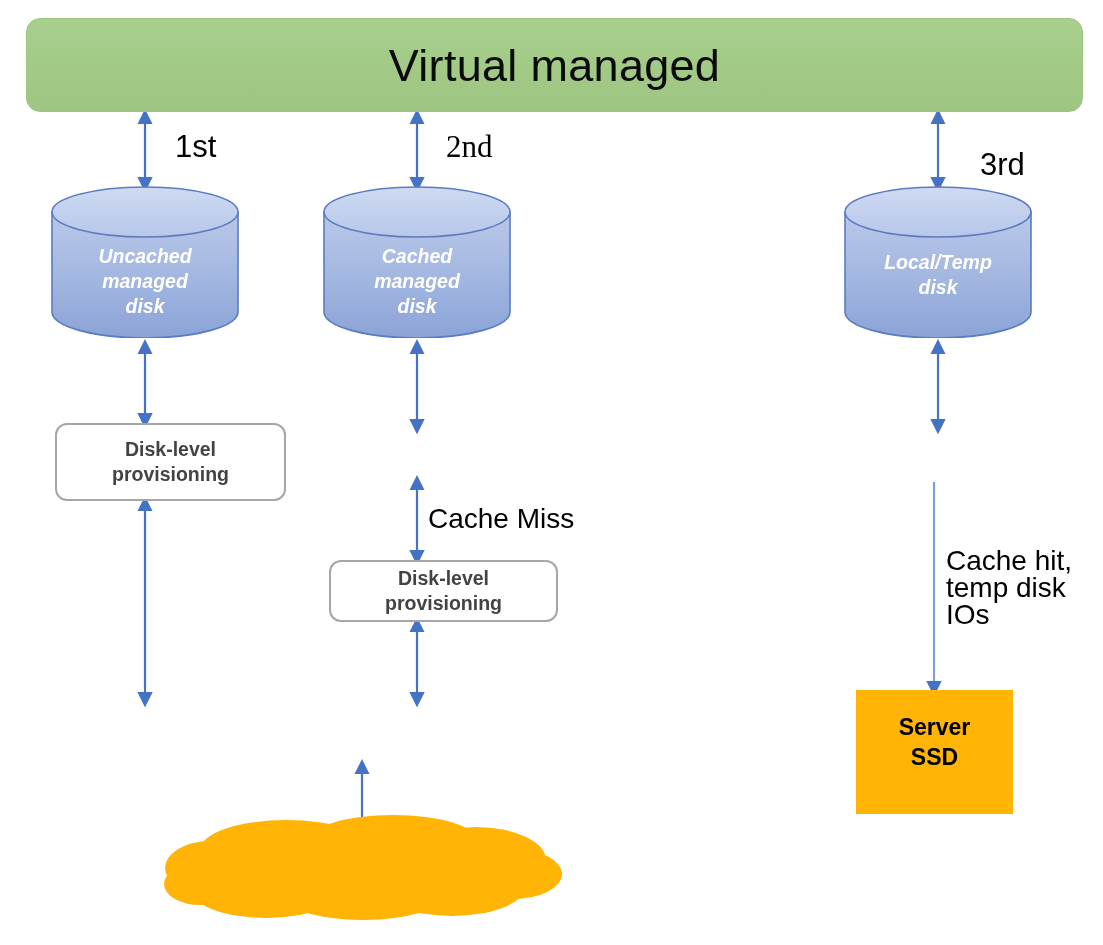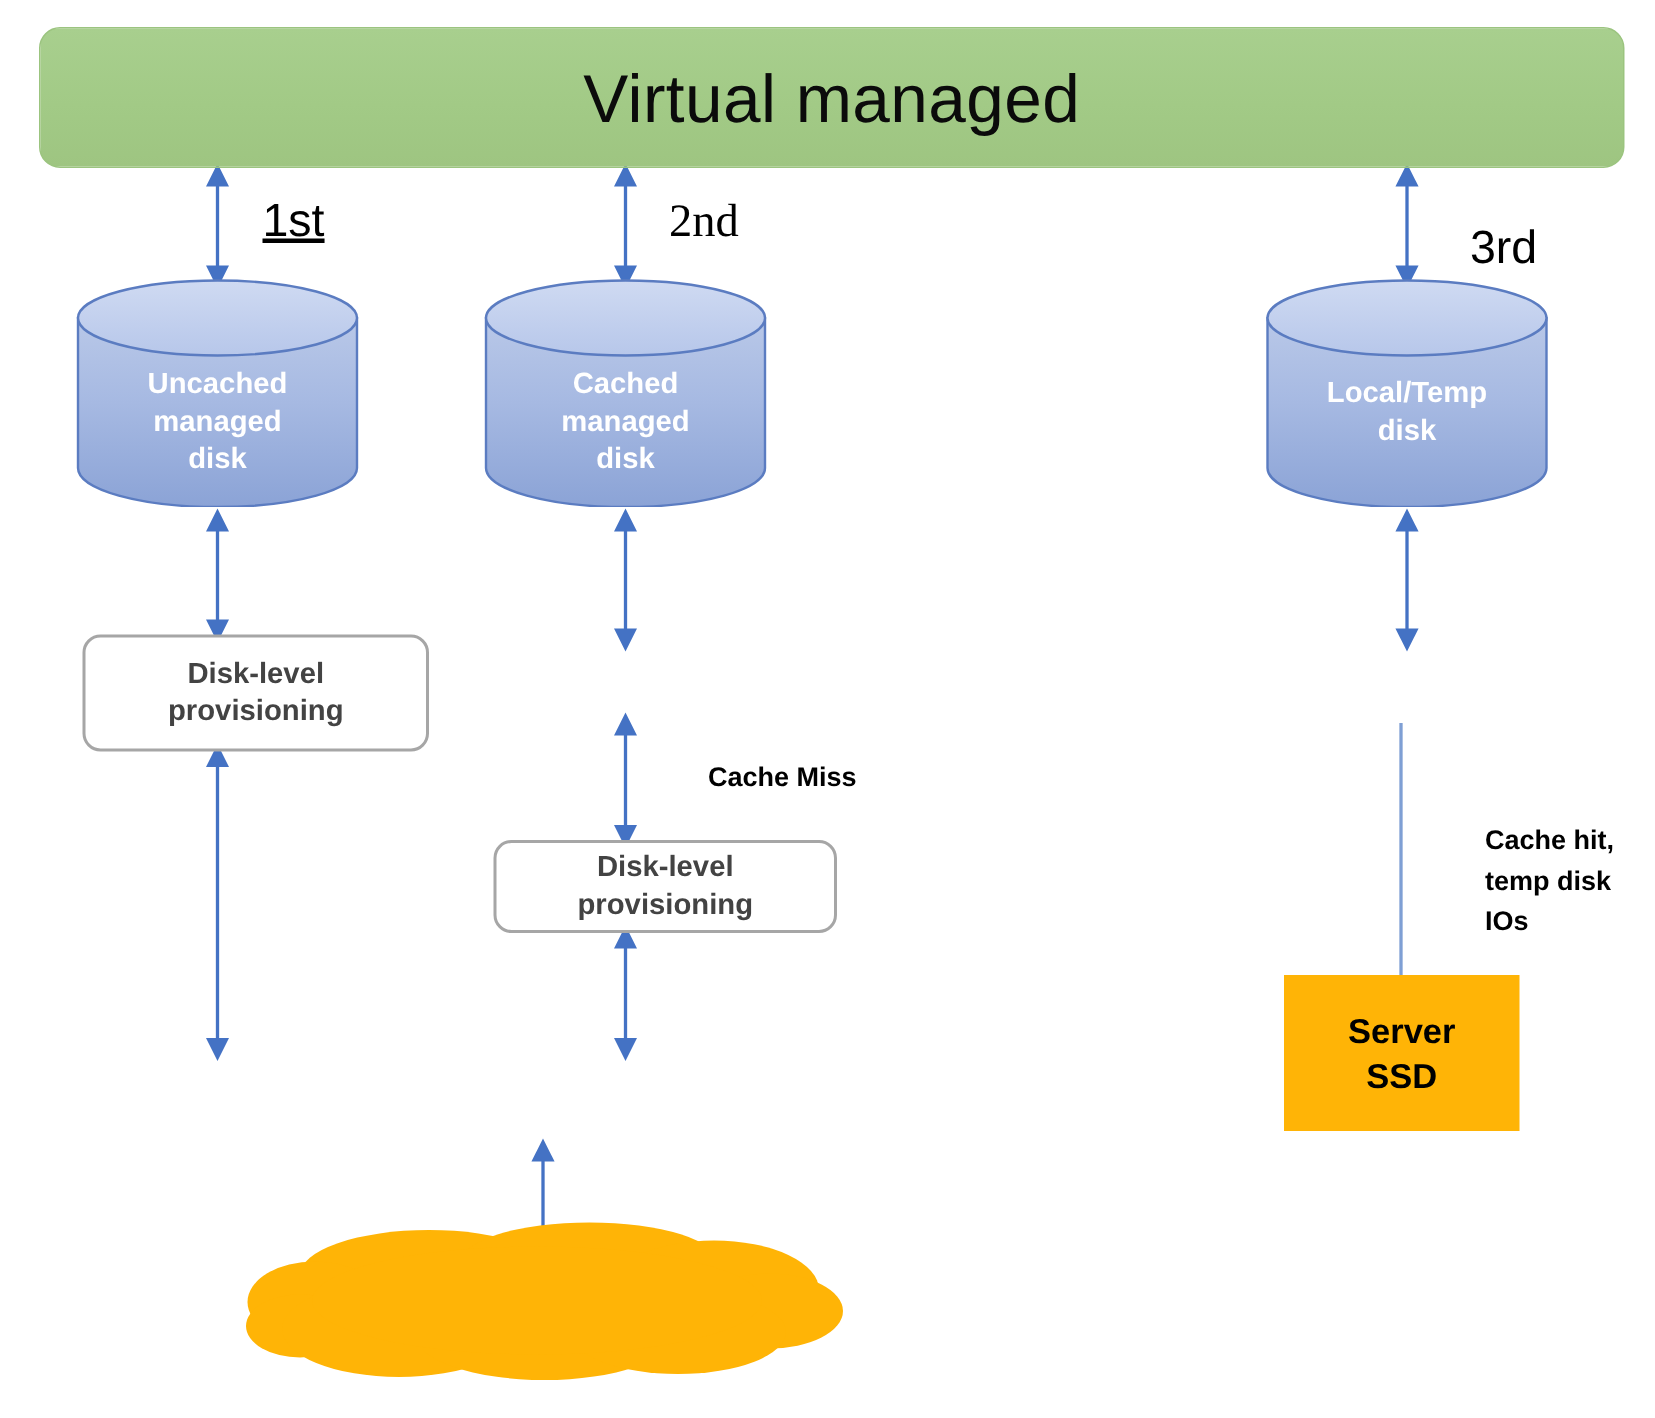--- a/index.html
+++ b/index.html
@@ -36,21 +36,21 @@
   .vm-bar-label {
     font-size: 45px;
     color: #0b0b0b;
     font-weight: 400;
     letter-spacing: 0.3px;
     line-height: 1;
   }
 
   
   .cyl {
-    width: 190px; height: 152px;
+    width: 190px; height: 152px; font-style: italic;
   }
   .cyl svg { display: block; }
   .cyl-label {
     position: absolute;
     left: 0; right: 0;
     text-align: center;
     color: #ffffff;
     font-weight: bold;
     font-size: 19.5px;
     line-height: 25px;
@@ -110,25 +110,24 @@
     color: #000000;
     font-weight: bold;
     font-size: 20px;
     line-height: 26px;
     pointer-events: none;
   }
 
   
   .annot {
     color: #000000;
-    font-weight: bold;
-    font-size: 18px;
+    font-weight: normal;
+    font-size: 28px;
     line-height: 27px;
     white-space: pre-line;
-    margin-left: 44px;
   }
 
   
   #connectors {
     position: absolute;
     left: 0; top: 0;
     width: 1103px; height: 945px;
     pointer-events: none;
   }
 </style>
@@ -164,21 +163,21 @@
       <line x1="362" y1="766" x2="362" y2="828"></line>
     </g>
 
     <line x1="934" y1="482" x2="934" y2="688" stroke="#7f9fd4" stroke-width="2.2" fill="none" marker-end="url(#ah-end)"></line>
   </svg>
 
   <div class="abs vm-bar">
     <span class="vm-bar-label">Virtual managed</span>
   </div>
 
-  <div class="abs ordinal" style="left:175px; top:131px;text-decoration:underline;">1st</div>
+  <div class="abs ordinal" style="left:175px; top:131px;">1st</div>
   <div class="abs ordinal" style="left:446px; top:131px;font-family:Liberation Serif, serif;">2nd</div>
   <div class="abs ordinal" style="left:980px; top:131px;margin-top:18px;">3rd</div>
 
   <div class="abs cyl" style="left:50px; top:186px;">
     <svg width="190" height="152" viewBox="0 0 190 152">
       <defs>
         <linearGradient id="cylBody1" x1="0" y1="0" x2="0" y2="1">
           <stop offset="0%" stop-color="#b9c8e8"></stop>
           <stop offset="45%" stop-color="#a6b9e2"></stop>
           <stop offset="100%" stop-color="#8ba3d6"></stop>
@@ -252,21 +251,21 @@
   <div class="abs annot" style="left:428px; top:505px;">Cache Miss</div>
 
   <div class="abs annot" style="left:946px; top:547px;">Cache hit,
 temp disk IOs</div>
 
   <div class="abs pbox" style="left:303px; top:560px; width:229px; height:62px;">
     <span class="pbox-label" style="white-space:pre-line;">Disk-level
 provisioning</span>
   </div>
 
-  <div class="abs ssd-box" style="left:856px; top:650px; width:157px; height:104px;">
+  <div class="abs ssd-box" style="left:856px; top:690px; width:157px; height:124px;">
     <span class="ssd-label" style="white-space:pre-line;">Server
 SSD</span>
   </div>
 
 
   <div class="abs" style="left:158px; top:812px; width:405px; height:110px;">
     <svg width="405" height="110" viewBox="0 0 405 110">
       <g fill="#ffb406">
         <ellipse cx="128" cy="38" rx="86" ry="30"></ellipse>
         <ellipse cx="235" cy="30" rx="86" ry="27"></ellipse>

